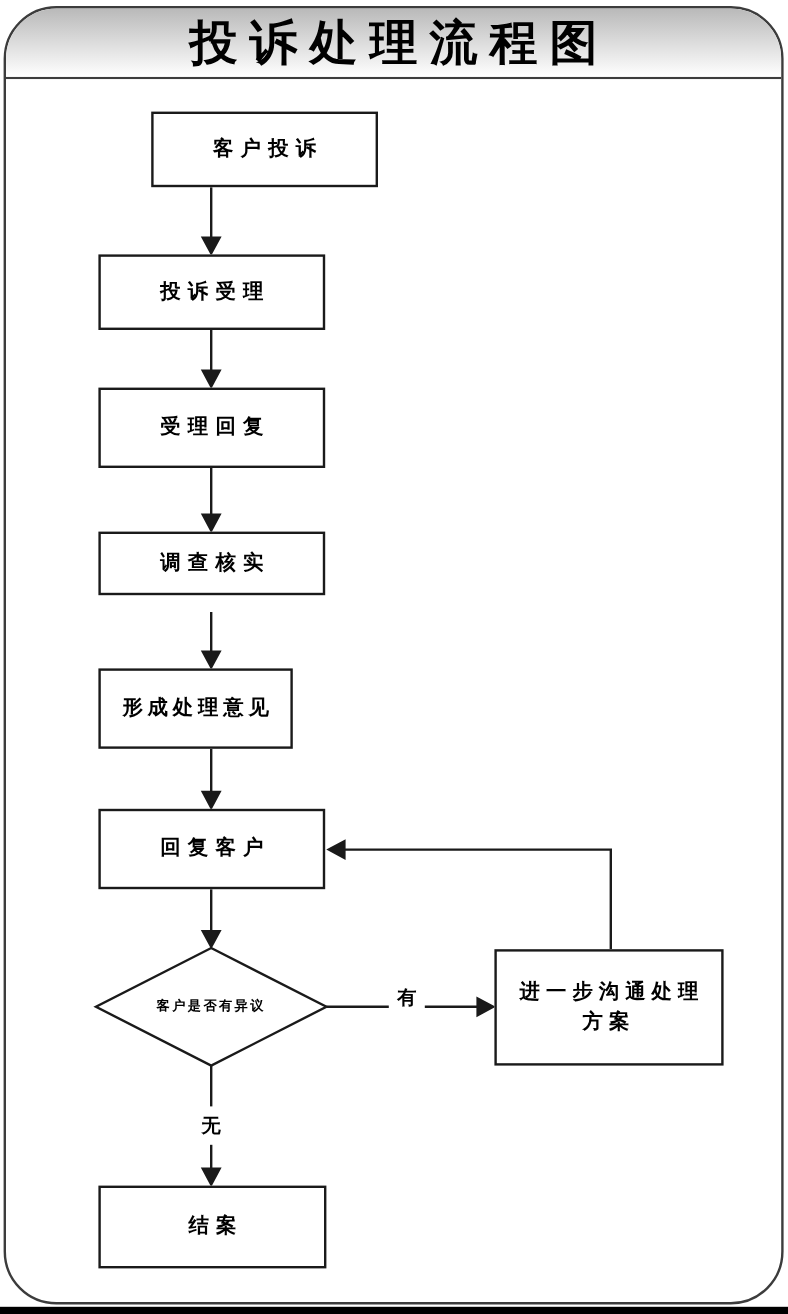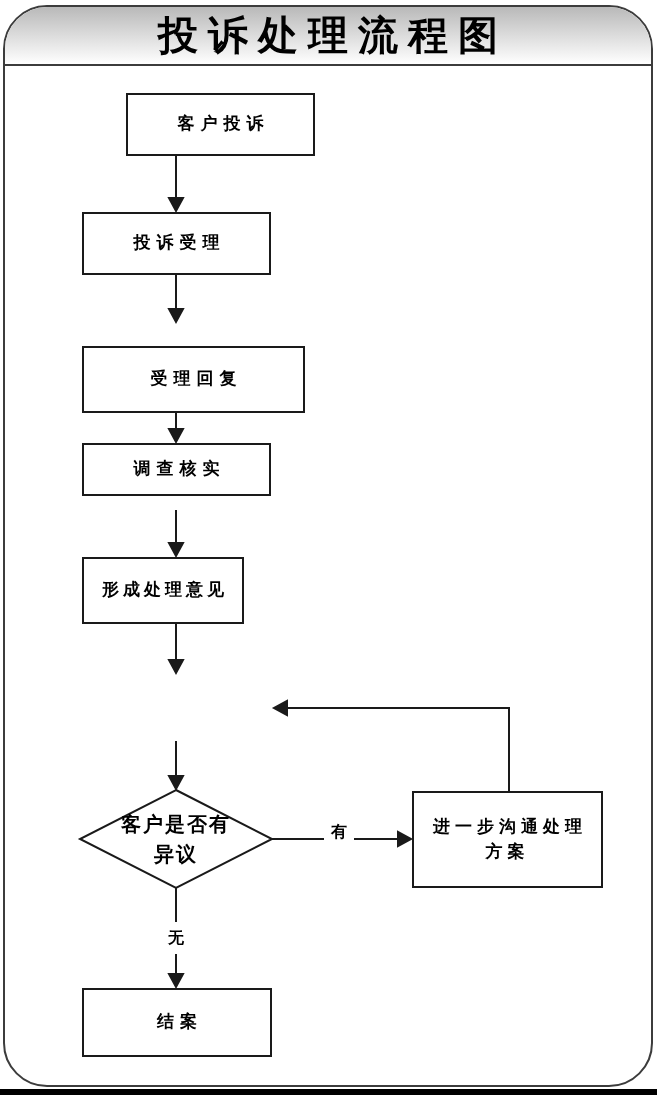--- a/index.html
+++ b/index.html
@@ -17,31 +17,31 @@
 
   
   svg.wires{position:absolute;left:0;top:0;width:657px;height:1095px;}
 
   
   .node{position:absolute;box-sizing:border-box;border:2px solid #1a1a1a;background:#ffffff;
         display:flex;align-items:center;justify-content:center;text-align:center;
         font-size:17px;font-weight:bold;color:#000;letter-spacing:6px;text-indent:6px;line-height:1.45;}
   #n1{left:82px;top:93px;width:189px;height:63px;margin-left:44px;}
   #n2{left:82px;top:212px;width:189px;height:63px;}
-  #n3{left:82px;top:323px;width:223px;height:67px;margin-top:23px;}
+  #n3{left:82px;top:323px;width:189px;height:67px;}
   #n4{left:82px;top:443px;width:189px;height:53px;}
   #n5{left:82px;top:557px;width:162px;height:67px;letter-spacing:4px;text-indent:4px;}
   #n6{left:82px;top:674px;width:189px;height:67px;}
   #n7{left:412px;top:791px;width:191px;height:97px;padding:0 14px;letter-spacing:5px;text-indent:5px;}
   #n8{left:82px;top:988px;width:190px;height:69px;}
 
   
   .diamond-label{position:absolute;left:118px;top:801px;width:116px;height:76px;
         display:flex;align-items:center;justify-content:center;text-align:center;
-        font-size:20px;font-weight:bold;letter-spacing:2px;color:#000;line-height:1.5;}
+        font-size:11px;font-weight:bold;letter-spacing:2px;color:#000;line-height:1.5;}
 
   
   .edge-label{position:absolute;background:#ffffff;color:#000;font-weight:bold;font-size:16px;
         display:flex;align-items:center;justify-content:center;}
   #lbl-yes{left:324px;top:818px;width:30px;height:28px;}
   #lbl-no{left:161px;top:922px;width:30px;height:32px;}
 
   
   .bottom-bar{position:absolute;left:0;bottom:0;width:657px;height:6px;background:#000;}
 </style>
@@ -88,20 +88,21 @@
     </g>
 
     <polygon points="176,790 272,839 176,888 80,839" fill="#ffffff" stroke="#1a1a1a" stroke-width="2"></polygon>
   </svg>
 
   <div class="node" id="n1">客户投诉</div>
   <div class="node" id="n2">投诉受理</div>
   <div class="node" id="n3">受理回复</div>
   <div class="node" id="n4">调查核实</div>
   <div class="node" id="n5">形成处理意见</div>
+  <div class="node" id="n6">回复客户</div>
   <div class="diamond-label">客户是否有异议</div>
   <div class="node" id="n8">结案</div>
   <div class="node" id="n7">进一步沟通处理方案</div>
 
   <div class="edge-label" id="lbl-yes">有</div>
   <div class="edge-label" id="lbl-no">无</div>
 
   <div class="bottom-bar"></div>
 </div>
 

